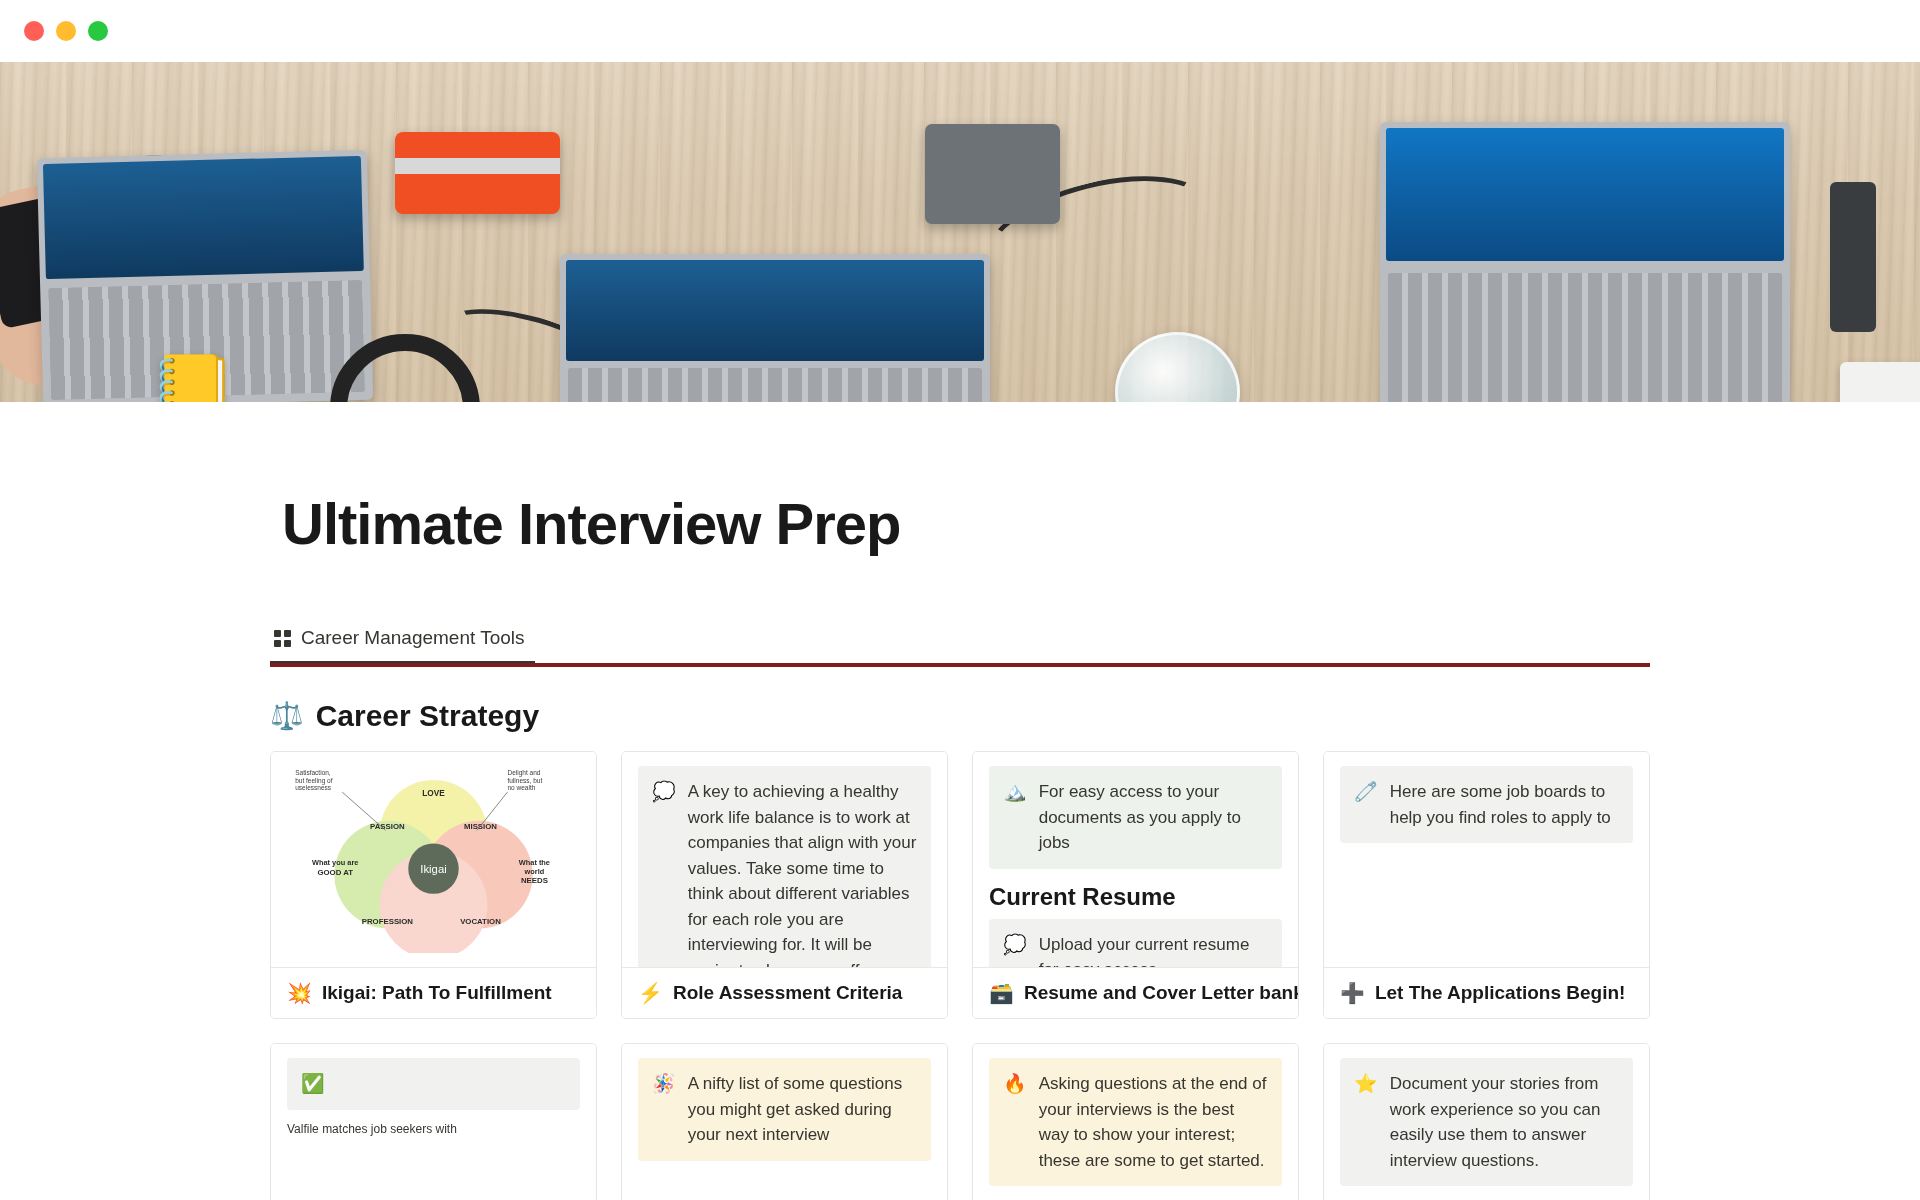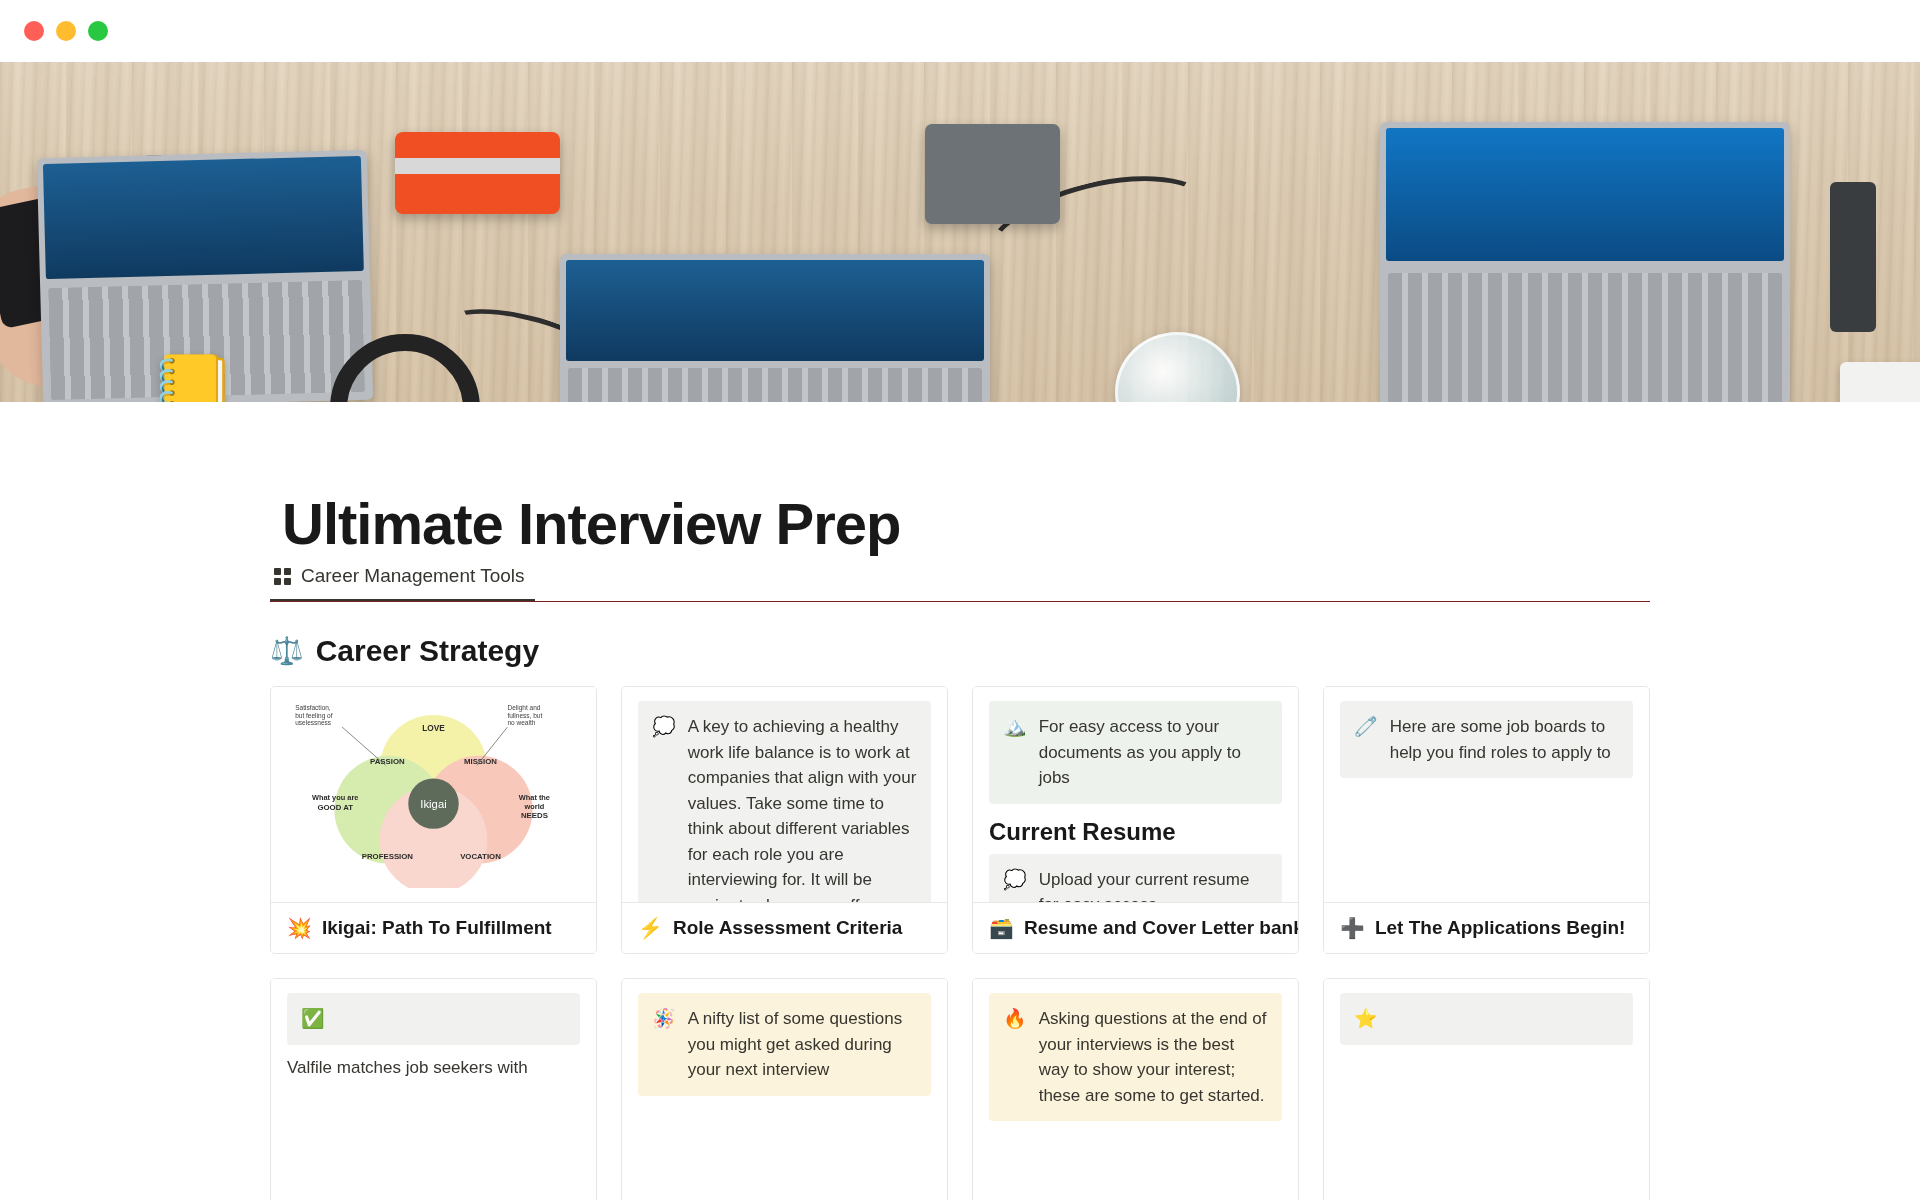--- a/index.html
+++ b/index.html
@@ -134,21 +134,22 @@
 
   .title {
     margin: 88px 0 0 12px;
     font-size: 58px;
     font-weight: bold;
     letter-spacing: -1px;
     color: #191919;
   }
 
   .tabs {
-    border-bottom: 1px solid #7f1d1d;
+    margin-top: 62px;
+    border-bottom: 4px solid #7f1d1d;
     display: flex;
     align-items: flex-end;
   }
   .tab {
     display: flex; align-items: center; gap: 10px;
     padding: 8px 10px 12px 4px;
     font-size: 19px;
     color: #37352f;
     border-bottom: 2px solid #37352f;
     cursor: pointer;
@@ -209,21 +210,21 @@
     padding: 13px 14px;
     font-size: 17px;
     line-height: 1.5;
     color: #37352f;
   }
   .callout .ci { font-size: 19px; flex: 0 0 auto; line-height: 1.35; }
   .cl-gray   { background: #f1f1ef; }
   .cl-green  { background: #edf3ec; }
   .cl-yellow { background: #fbf3db; }
   .sub-head { font-size: 24px; font-weight: bold; color: #191919; margin: 14px 0 8px 0; }
-  .para { font-size: 17px; line-height: 1.5; color: #37352f; margin: 10px 0 0 0; }
+  .para { font-size: 12px; line-height: 1.5; color: #37352f; margin: 10px 0 0 0; }
 
   
   .ikigai { position: relative; width: 100%; height: 100%; }
 </style>
 </head>
 <body>
 
 <div class="window-chrome">
   <div class="traffic-lights">
     <span class="dot red"></span>
@@ -397,20 +398,21 @@
             <span>Asking questions at the end of your interviews is the best way to show your interest; these are some to get started.</span>
           </div>
         </div>
 
       </div>
 
       <div class="card">
         <div class="card-preview">
           <div class="callout cl-gray">
             <span class="ci">⭐</span>
+            <span>Document your stories from work experience so you can easily use them to answer interview questions.</span>
           </div>
         </div>
 
       </div>
 
     </div>
   </div>
 </div>
 
 </body></html>

